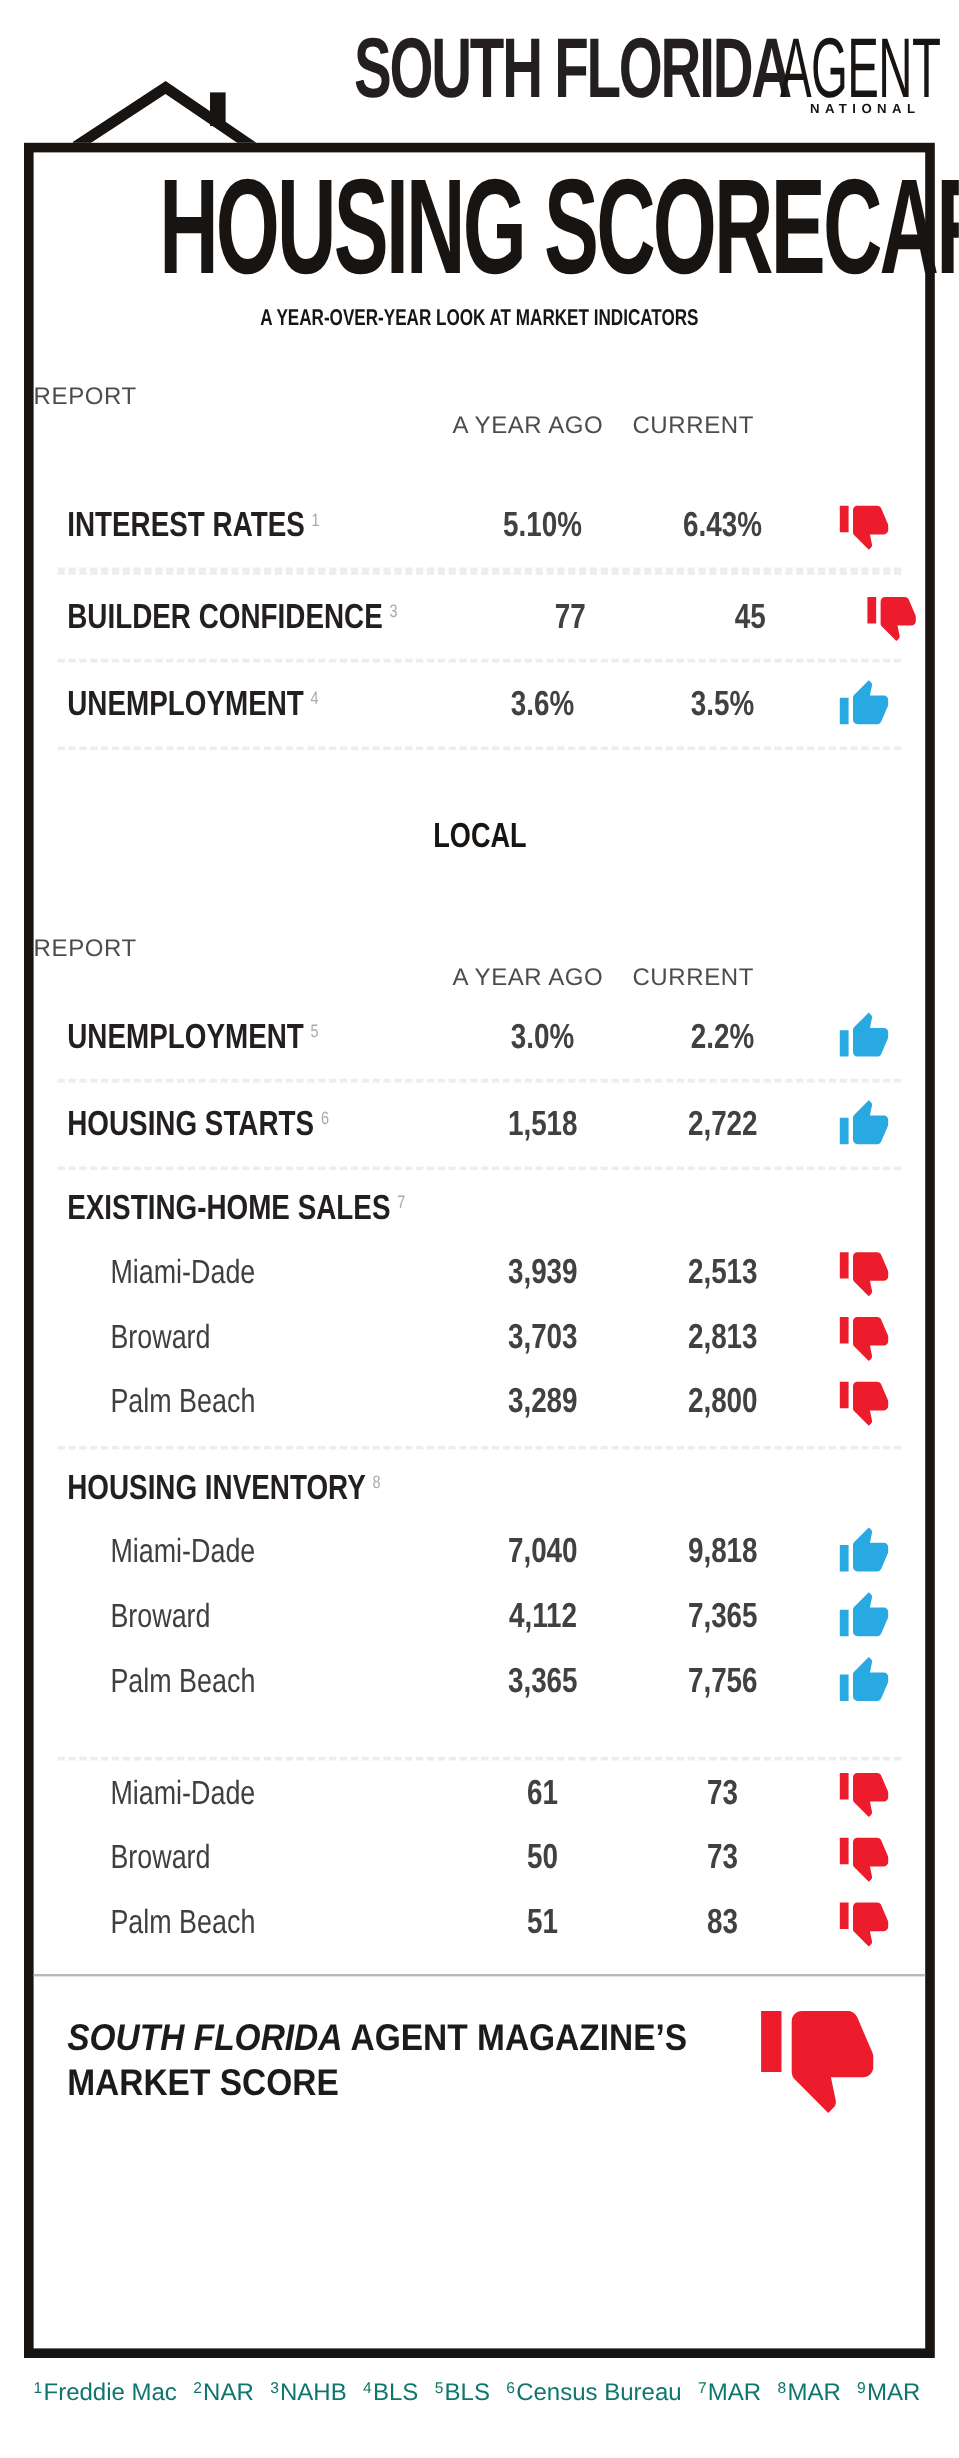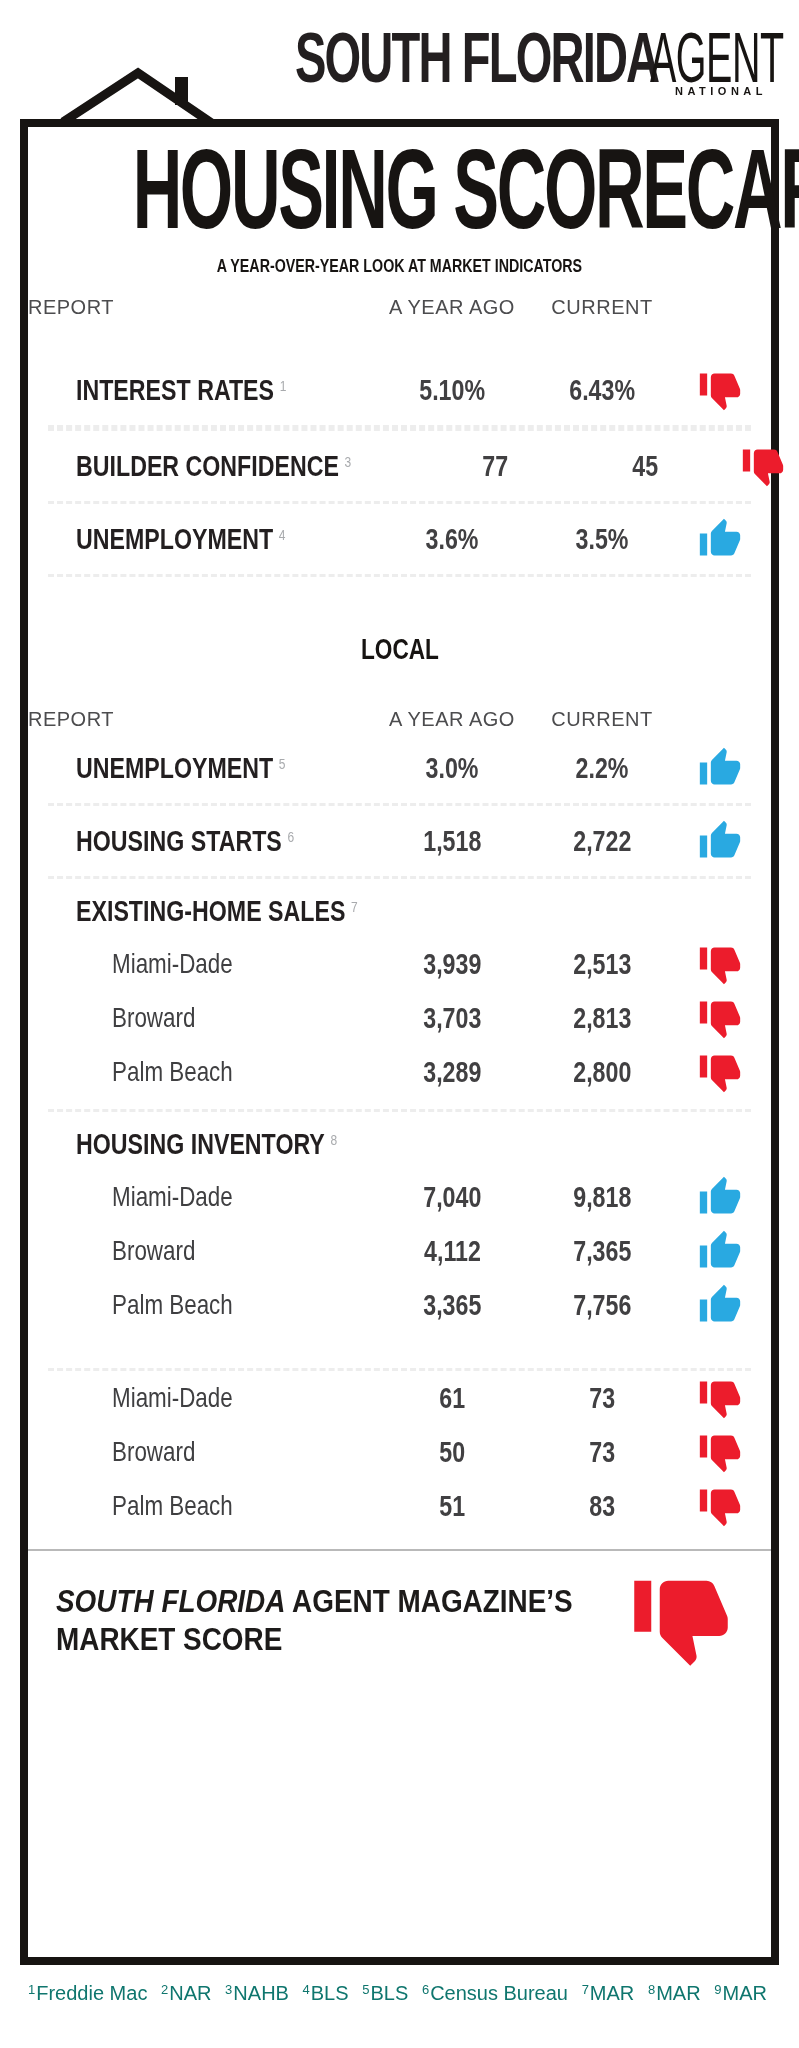--- a/index.html
+++ b/index.html
@@ -59,29 +59,29 @@
   .sec-title.sec-1 { margin-top:56px; }
 
   .grid {
     display:grid; grid-template-columns: 1fr 150px 150px 86px;
     align-items:center; padding-right:8px;
   }
   .header-row { color:#4c4c4e; font-size:20px; line-height:28px; letter-spacing:0.5px; }
   .header-row.hdr-0 { margin-top:16px; }
   .header-row.hdr-1 { margin-top:40px; }
   .header-row .h-report { }
-  .header-row .h-mid { text-align:center; }
+  .header-row .h-mid { text-align:left;margin-top:48px; }
 
   .row { height:70px; }
   .row.mt-lg { margin-top:34px; }
   .child-row { height:54px; }
   .group-h { height:52px; margin-top:6px; display:flex; align-items:center; }
   .group-h.gap-top { margin-top:44px; }
 
-  .cell-label { padding-left:28px;margin-left:20px; }
+  .cell-label { padding-left:28px; }
   .child-row .cell-label { padding-left:64px; }
   .lbl {
     display:inline-block; font-size:29px; font-weight:700; color:#231f20;
     transform:scaleX(0.8); transform-origin:left center; white-space:nowrap;
   }
   .lbl sup { font-size:15px; font-weight:400; color:#a8aaad; vertical-align:9px; margin-left:7px; }
   .child-row .lbl { font-size:28px; font-weight:400; color:#3f3f41; }
 
   .cell-val { text-align:center; font-size:29px; font-weight:700; color:#414042; }
   .cell-val span { display:inline-block; transform:scaleX(0.8); transform-origin:center; white-space:nowrap; }

